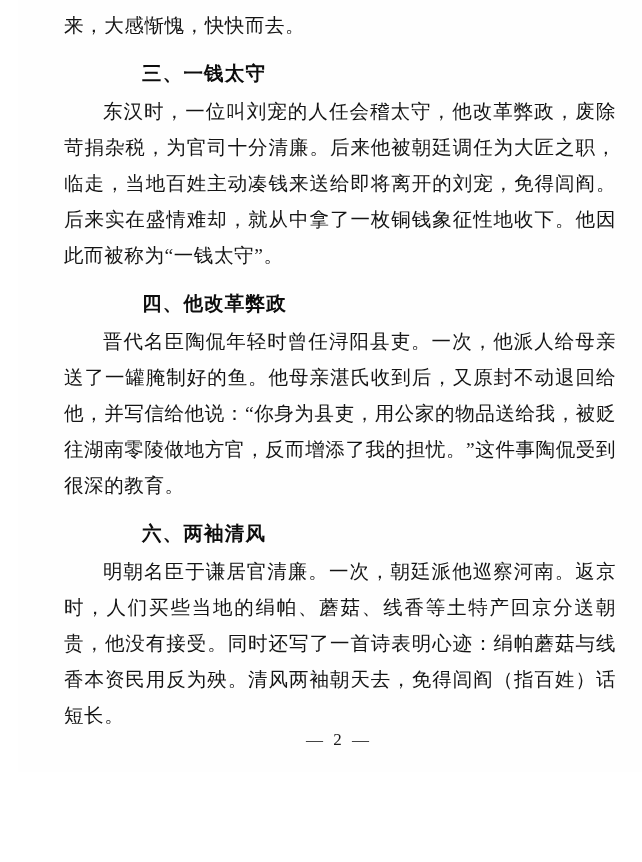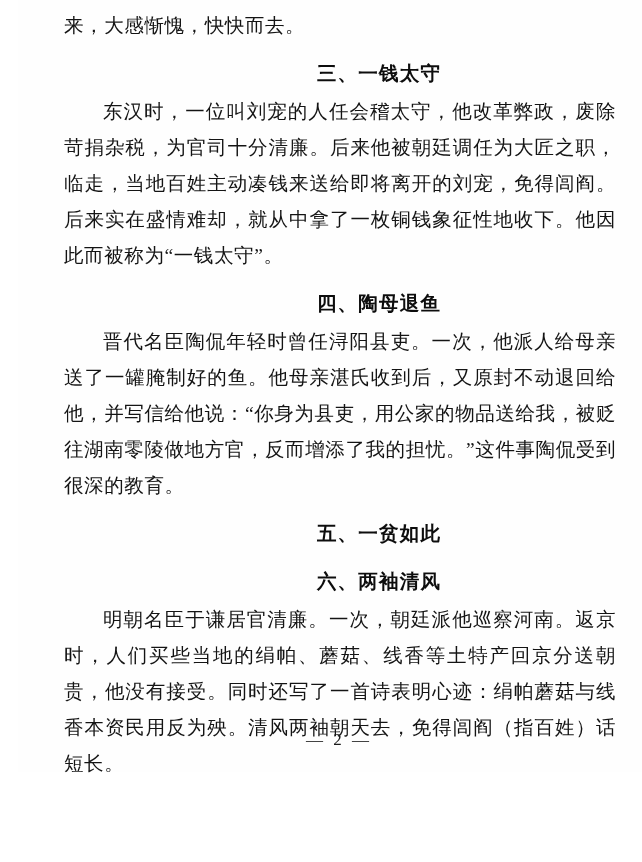--- a/index.html
+++ b/index.html
@@ -39,21 +39,20 @@
   .heading {
     font-size: 19.5px;
     line-height: 36px;
     letter-spacing: 1.2px;
     margin: 0;
     font-weight: 700;
     color: #0d0d0d;
     text-indent: 78px;
     margin-top: 12px;
     margin-bottom: 2px;
-    text-align: center;
   }
   .block {
     margin-bottom: 0px;
   }
   .block + .block {
     margin-top: 0px;
   }
   .footer {
     position: absolute;
     left: 0;
@@ -71,26 +70,25 @@
 <div class="page">
 
   <p class="para">来，大感惭愧，快快而去。</p>
 
   <div class="block">
     <h2 class="heading">三、一钱太守</h2>
     <p class="para indent">东汉时，一位叫刘宠的人任会稽太守，他改革弊政，废除苛捐杂税，为官司十分清廉。后来他被朝廷调任为大匠之职，临走，当地百姓主动凑钱来送给即将离开的刘宠，免得闾阎。后来实在盛情难却，就从中拿了一枚铜钱象征性地收下。他因此而被称为“一钱太守”。</p>
   </div>
 
   <div class="block">
-    <h2 class="heading">四、陶母退鱼</h2>
+    <h2 class="heading">四、他改革弊政</h2>
     <p class="para indent">晋代名臣陶侃年轻时曾任浔阳县吏。一次，他派人给母亲送了一罐腌制好的鱼。他母亲湛氏收到后，又原封不动退回给他，并写信给他说：“你身为县吏，用公家的物品送给我，被贬往湖南零陵做地方官，反而增添了我的担忧。”这件事陶侃受到很深的教育。</p>
   </div>
 
   <div class="block">
-    <h2 class="heading">五、一贫如此</h2>
   </div>
 
   <div class="block">
     <h2 class="heading">六、两袖清风</h2>
     <p class="para indent">明朝名臣于谦居官清廉。一次，朝廷派他巡察河南。返京时，人们买些当地的绢帕、蘑菇、线香等土特产回京分送朝贵，他没有接受。同时还写了一首诗表明心迹：绢帕蘑菇与线香本资民用反为殃。清风两袖朝天去，免得闾阎（指百姓）话短长。</p>
   </div>
 
   <div class="footer">— 2 —</div>
 
 </div>

